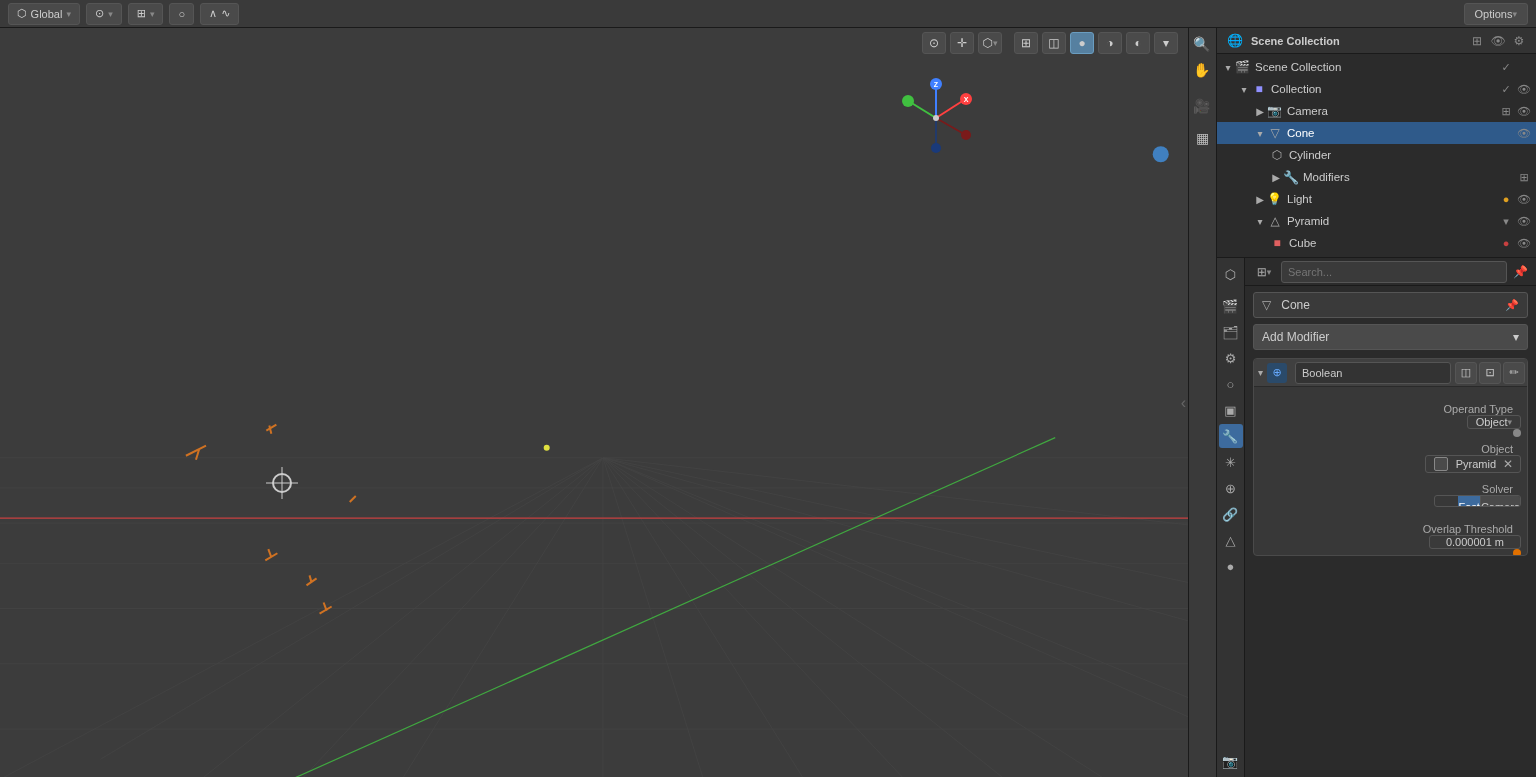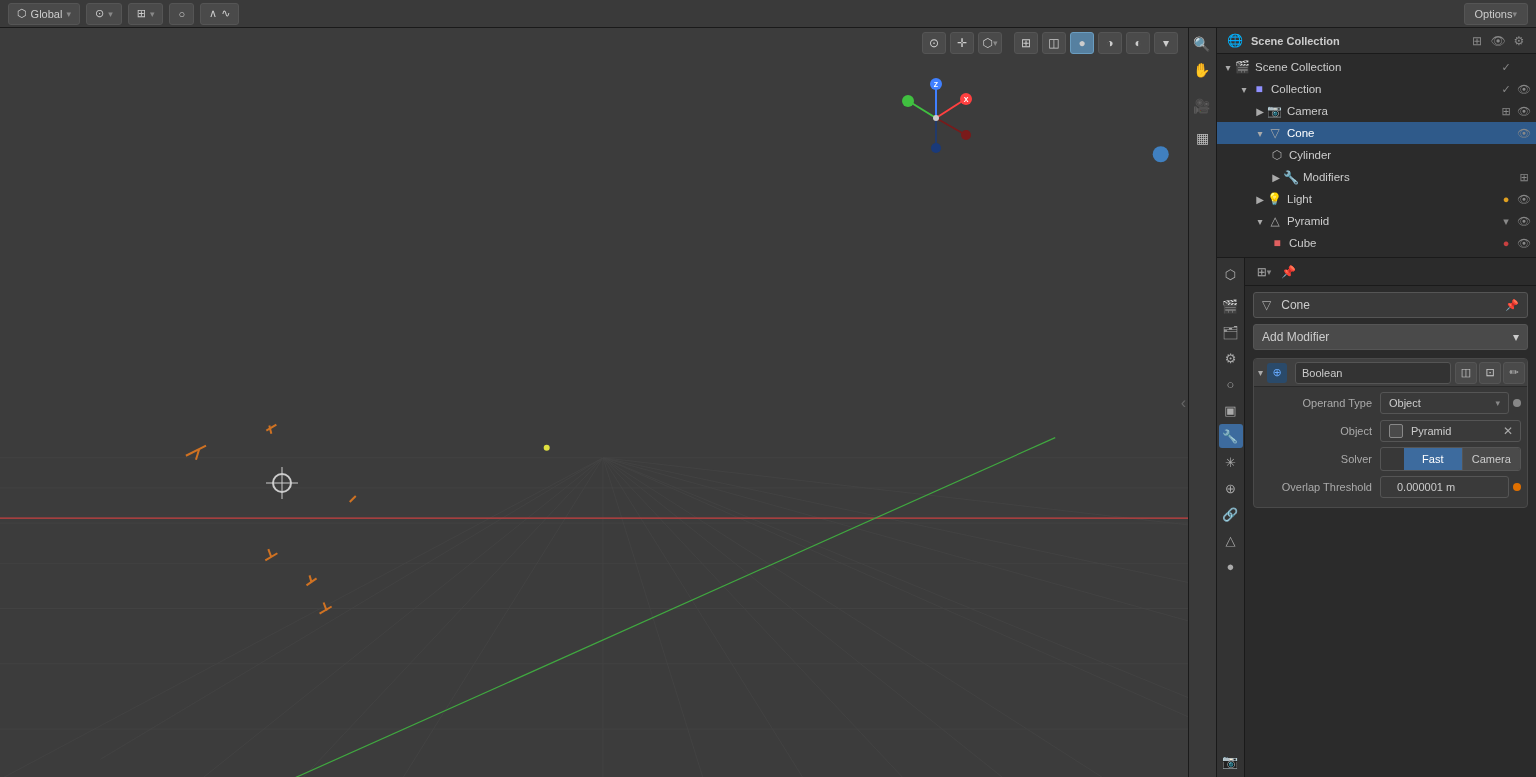--- a/index.html
+++ b/index.html
@@ -398,23 +398,24 @@
       align-items: center;
       justify-content: center;
       border-right: 1px solid #555;
     }
     .bool-op-btn:last-child { border-right: none; }
     .bool-op-btn.active { background: #3d6b9e; color: #fff; }
 
     
     .prop-row {
       display: flex;
-      align-items: center;
+      align-items: flex-end;
       height: 24px;
-      margin: 4px 6px;
+      margin: 16px 6px;
+      flex-direction: column;
     }
 
     .prop-label {
       width: 120px;
       font-size: 11px;
       color: #aaa;
       flex-shrink: 0;
       text-align: right;
       padding-right: 8px;
     }
@@ -987,20 +988,21 @@
         <button class="prop-icon-btn" title="Render">📷</button>
       </div>
 
       <div class="properties-content">
 
         <div class="prop-header">
           <div class="prop-icon-col-btn">
             <span>⊞</span>
             <span class="dropdown-chev">▾</span>
           </div>
+          <input class="prop-search" type="text" placeholder="Search..." style="">
           <span class="pin-icon">📌</span>
         </div>
 
         <div class="prop-body">
 
           <div class="prop-object-name">
             <span class="cone-label-icon">▽</span>
             <span>Cone</span>
             <span class="pin-icon" style="margin-left:auto;color:#888;font-size:11px">📌</span>
           </div>

